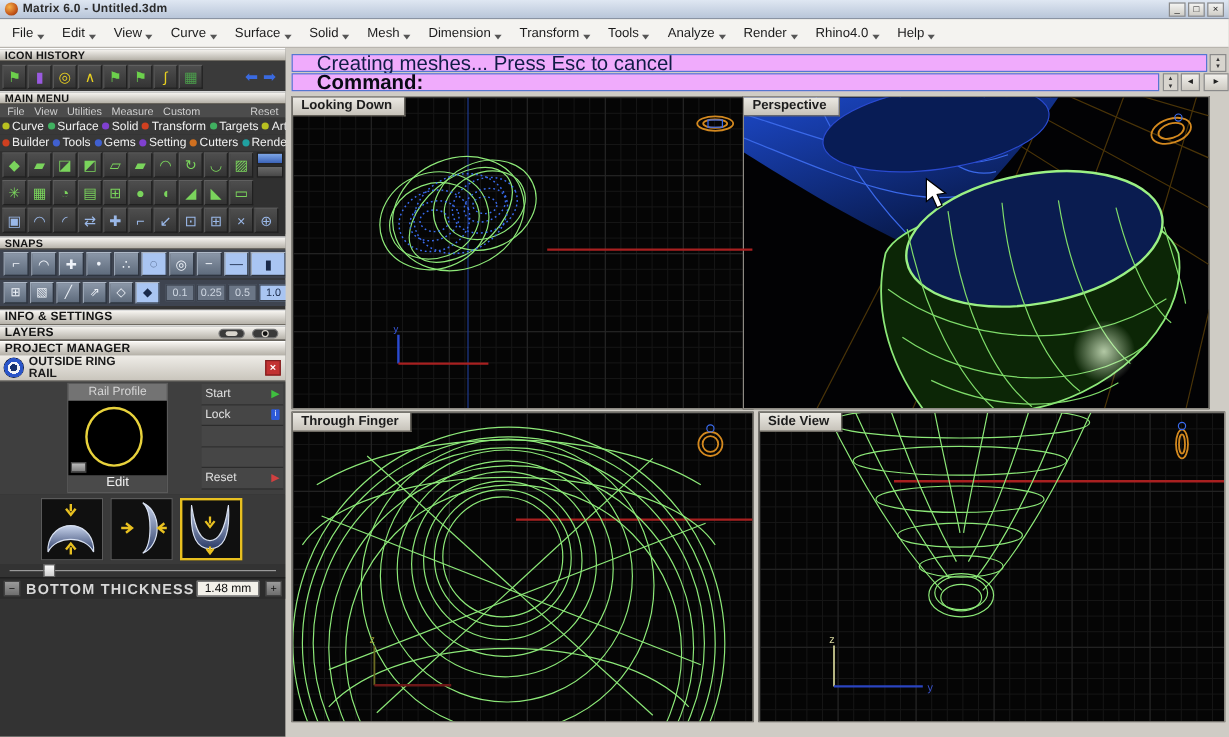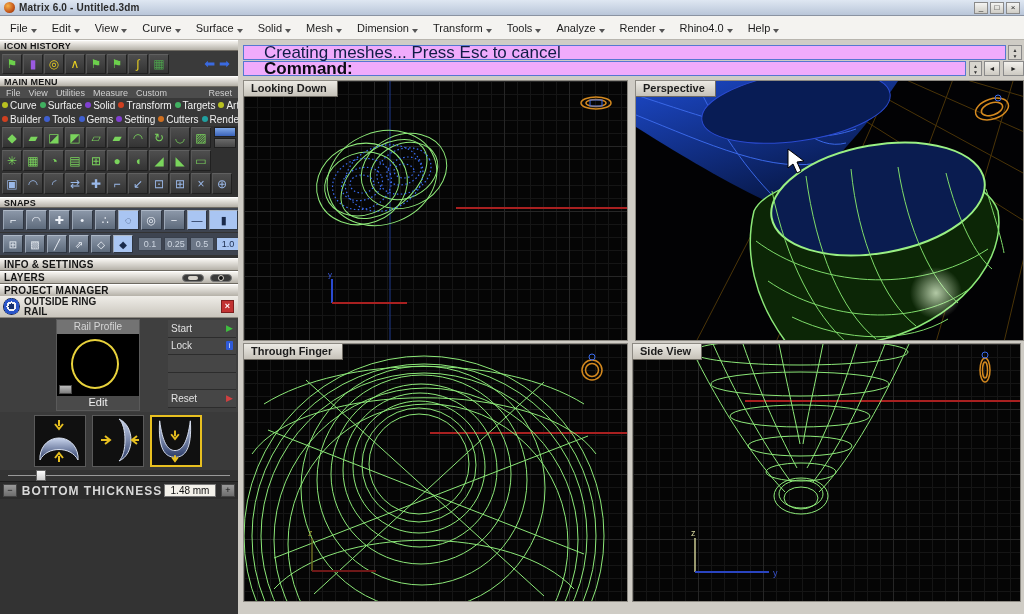--- a/index.html
+++ b/index.html
@@ -142,21 +142,21 @@
   .vpgrid { position:absolute; left:243px; top:80px; width:778px; height:522px; background:#cfccc5; }
   .vp { position:absolute; border:1px solid #8d8a83; overflow:hidden; background:#050505; }
   .vp.ortho { background-color:#050505;
     background-image:
       linear-gradient(#262626 1px, transparent 1px),
       linear-gradient(90deg,#262626 1px, transparent 1px),
       linear-gradient(#151515 1px, transparent 1px),
       linear-gradient(90deg,#151515 1px, transparent 1px);
     background-size:65px 65px,65px 65px,13px 13px,13px 13px; }
   .vp1 { left:0; top:0; width:385px; height:261px; }
-  .vp2 { left:392px; top:0; width:389px; height:261px; background:#020204; }
+  .vp2 { left:376px; top:0; width:389px; height:261px; background:#020204; }
   .vp3 { left:0; top:263px; width:385px; height:259px; }
   .vp4 { left:389px; top:263px; width:389px; height:259px; }
   .vptab { position:absolute; left:0; top:0; z-index:3; background:linear-gradient(#eceae4,#c6c2b9);
     border-right:1px solid #6e6a62; border-bottom:1px solid #6e6a62;
     font-size:11px; font-weight:bold; color:#1c1c1c; padding:1px 10px 2px 7px; }
   .vp svg { position:absolute; left:0; top:0; z-index:1; }
   .bottomstrip { position:absolute; left:240px; top:602px; width:784px; height:12px; background:#cfccc5; }
 </style>
 </head>
 <body>

